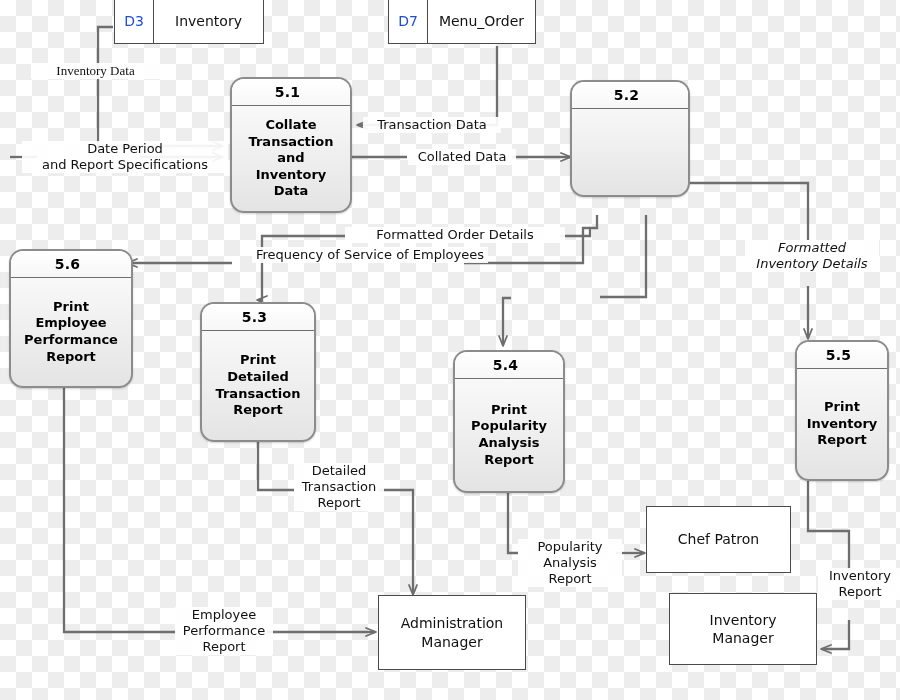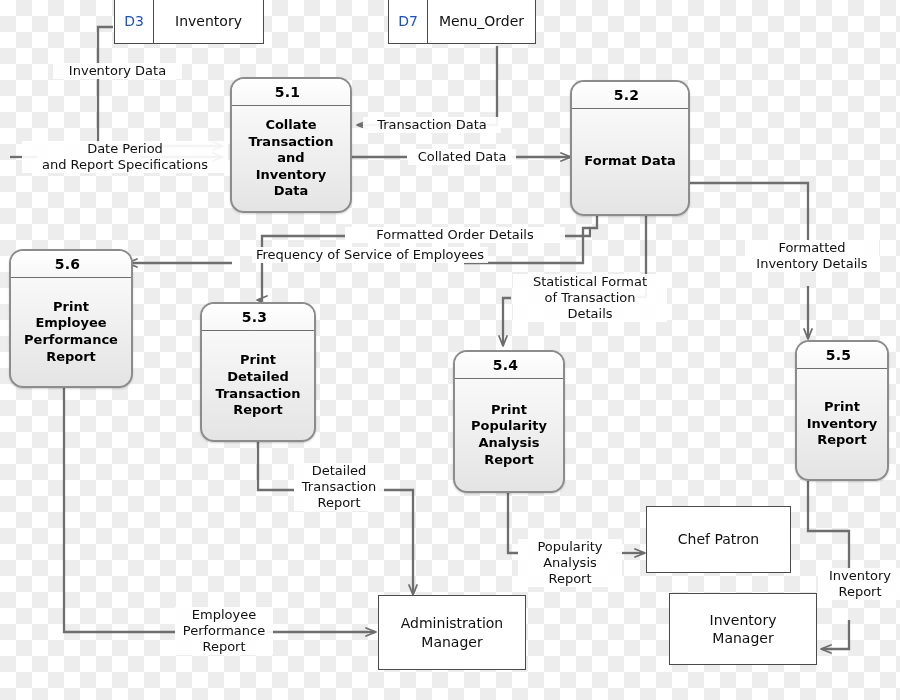--- a/index.html
+++ b/index.html
@@ -181,23 +181,22 @@
 
   <div class="process" style="left:230px; top:77px; width:122px; height:136px;">
     <div class="pnum">5.1</div>
     <div class="pname">Collate
 Transaction
 and
 Inventory
 Data</div>
   </div>
 
-  <div class="process" style="left:570px; top:80px; width:120px; height:136px;">
+  <div class="process" style="left:570px; top:80px; width:120px; height:117px;">
     <div class="pnum">5.2</div>
-    <div class="pname">Format Data</div>
   </div>
 
   <div class="process" style="left:200px; top:302px; width:116px; height:140px;">
     <div class="pnum">5.3</div>
     <div class="pname">Print
 Detailed
 Transaction
 Report</div>
   </div>
 
@@ -225,38 +224,35 @@
   </div>
 
   <div class="entity" style="left:378px; top:595px; width:148px; height:75px;">Administration
 Manager</div>
 
   <div class="entity" style="left:646px; top:506px; width:145px; height:67px;">Chef Patron</div>
 
   <div class="entity" style="left:669px; top:593px; width:148px; height:72px;">Inventory
 Manager</div>
 
-  <div class="flabel" style="left:53px; top:63px; width:125px;">Inventory Data</div>
+  <div class="flabel" style="left:31px; top:63px; width:125px;font-family:Liberation Serif, serif;">Inventory Data</div>
 
   <div class="flabel" style="left:22px; top:141px; width:202px;">Date Period
 and Report Specifications</div>
 
   <div class="flabel" style="left:363px; top:117px; width:134px;">Transaction Data</div>
 
   <div class="flabel" style="left:408px; top:149px; width:104px;">Collated Data</div>
 
   <div class="flabel" style="left:345px; top:227px; width:216px;">Formatted Order Details</div>
 
   <div class="flabel" style="left:232px; top:247px; width:232px;margin-left:20px;">Frequency of Service of Employees</div>
 
-  <div class="flabel" style="left:513px; top:274px; width:150px;">Statistical Format
-of  Transaction
-Details</div>
-
-  <div class="flabel" style="left:745px; top:240px; width:130px;">Formatted
+
+  <div class="flabel" style="left:745px; top:240px; width:130px;font-style:italic;">Formatted
 Inventory Details</div>
 
   <div class="flabel" style="left:294px; top:463px; width:86px;">Detailed
 Transaction
 Report</div>
 
   <div class="flabel" style="left:518px; top:539px; width:100px;">Popularity
 Analysis Report</div>
 
   <div class="flabel" style="left:175px; top:607px; width:94px;">Employee

